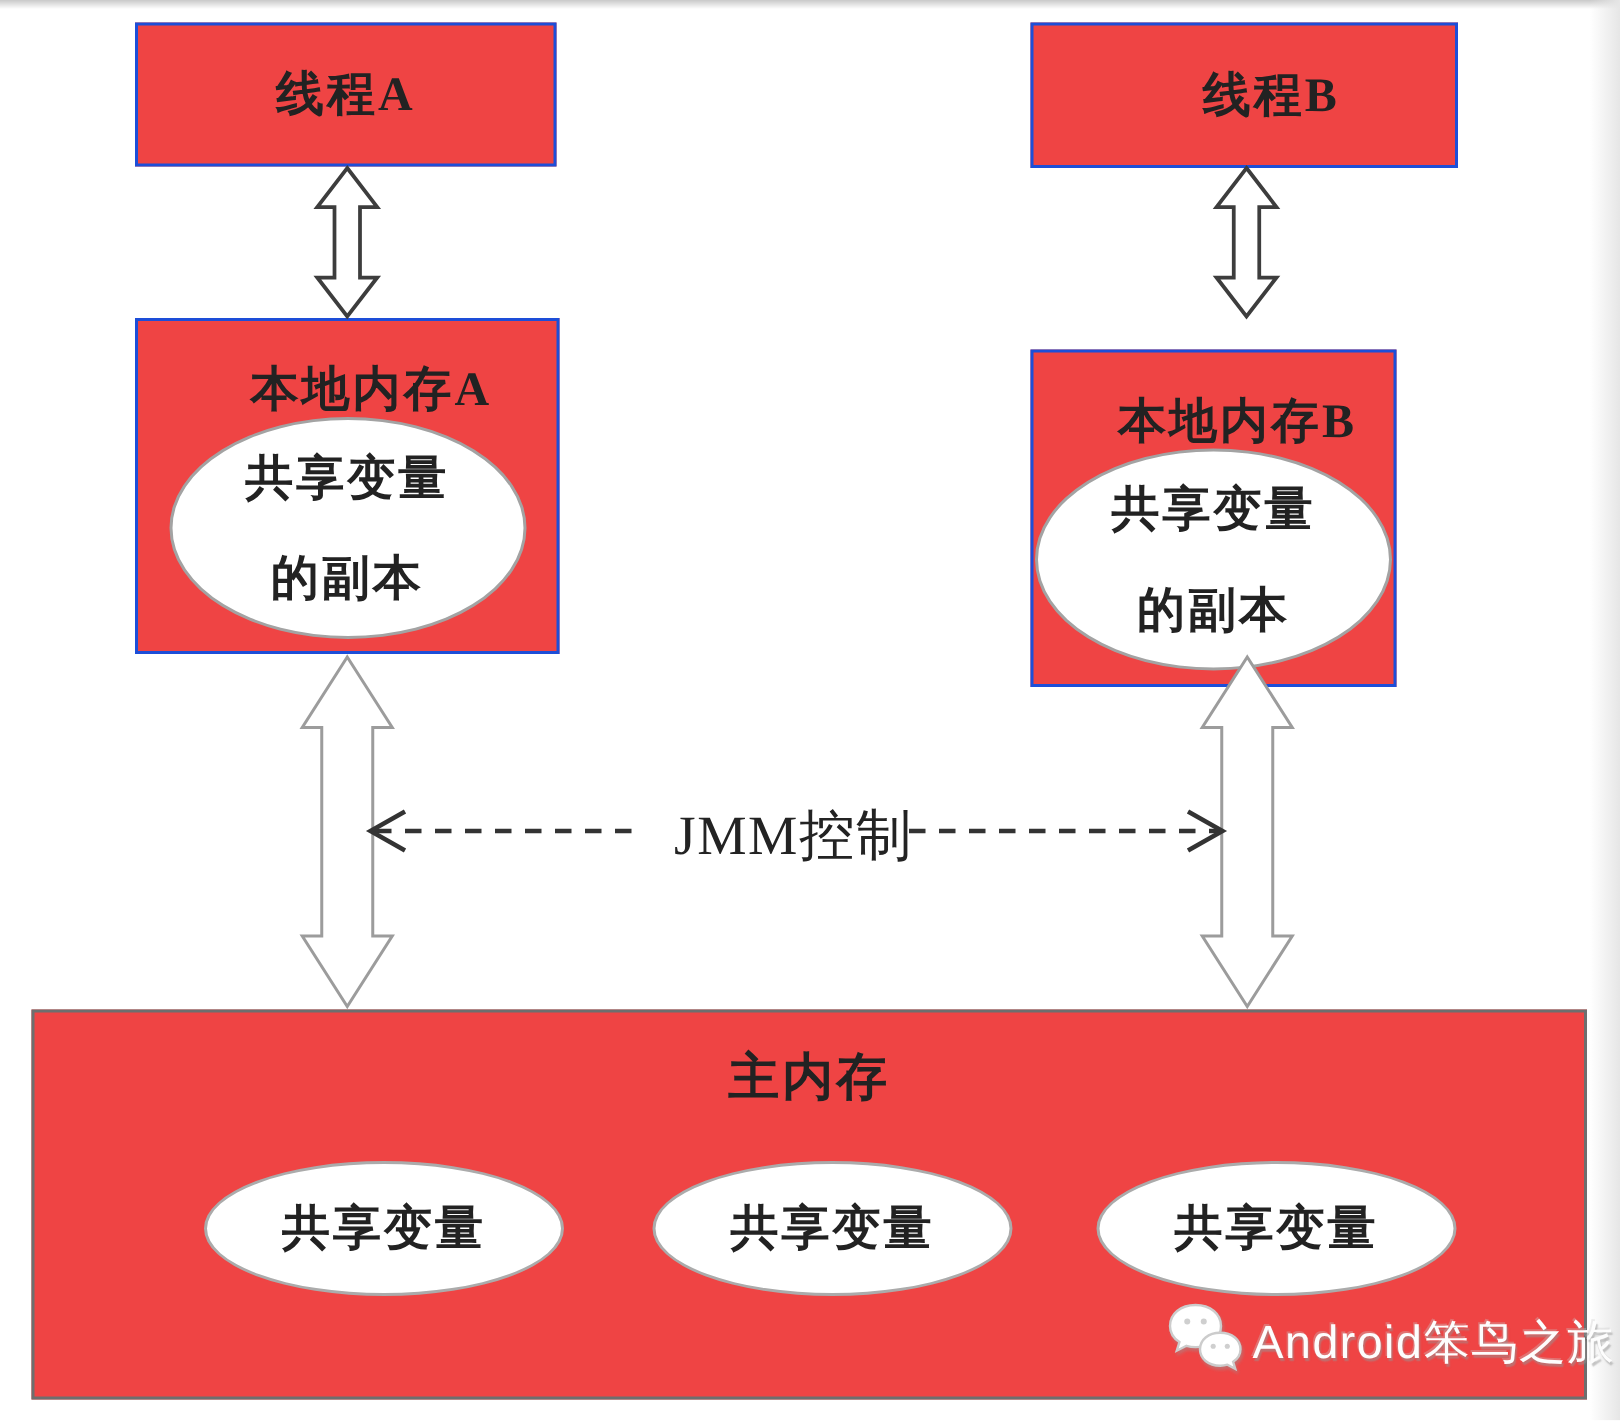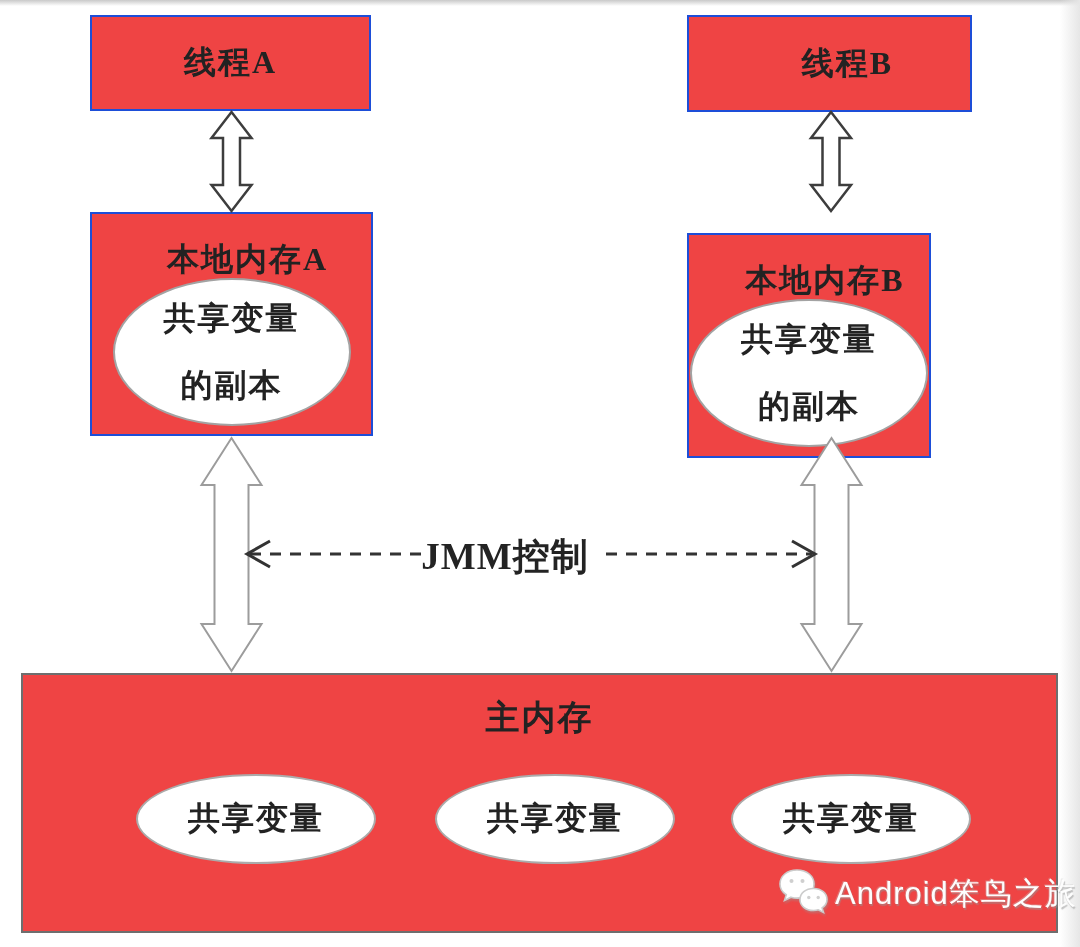--- a/index.html
+++ b/index.html
@@ -73,23 +73,23 @@
   }
   .se-1 { left: 113px; }
   .se-2 { left: 412px; }
   .se-3 { left: 708px; }
   .arrow-layer {
     position: absolute; left: 0; top: 0; width: 1080px; height: 947px;
     pointer-events: none;
   }
   .jmm-label {
     position: absolute;
-    left: 420px; top: 532px; width: 170px;
+    left: 444px; top: 532px; width: 170px;
     text-align: center;
-    font-size: 37px; font-weight: 700; letter-spacing: 1px;
+    font-size: 37px; font-weight: 400; letter-spacing: 1px;
     color: #232323;
     white-space: nowrap;
   }
   .watermark {
     position: absolute;
     left: 775px; top: 866px;
     display: flex; align-items: center;
     z-index: 5;
   }
   .watermark-text {

